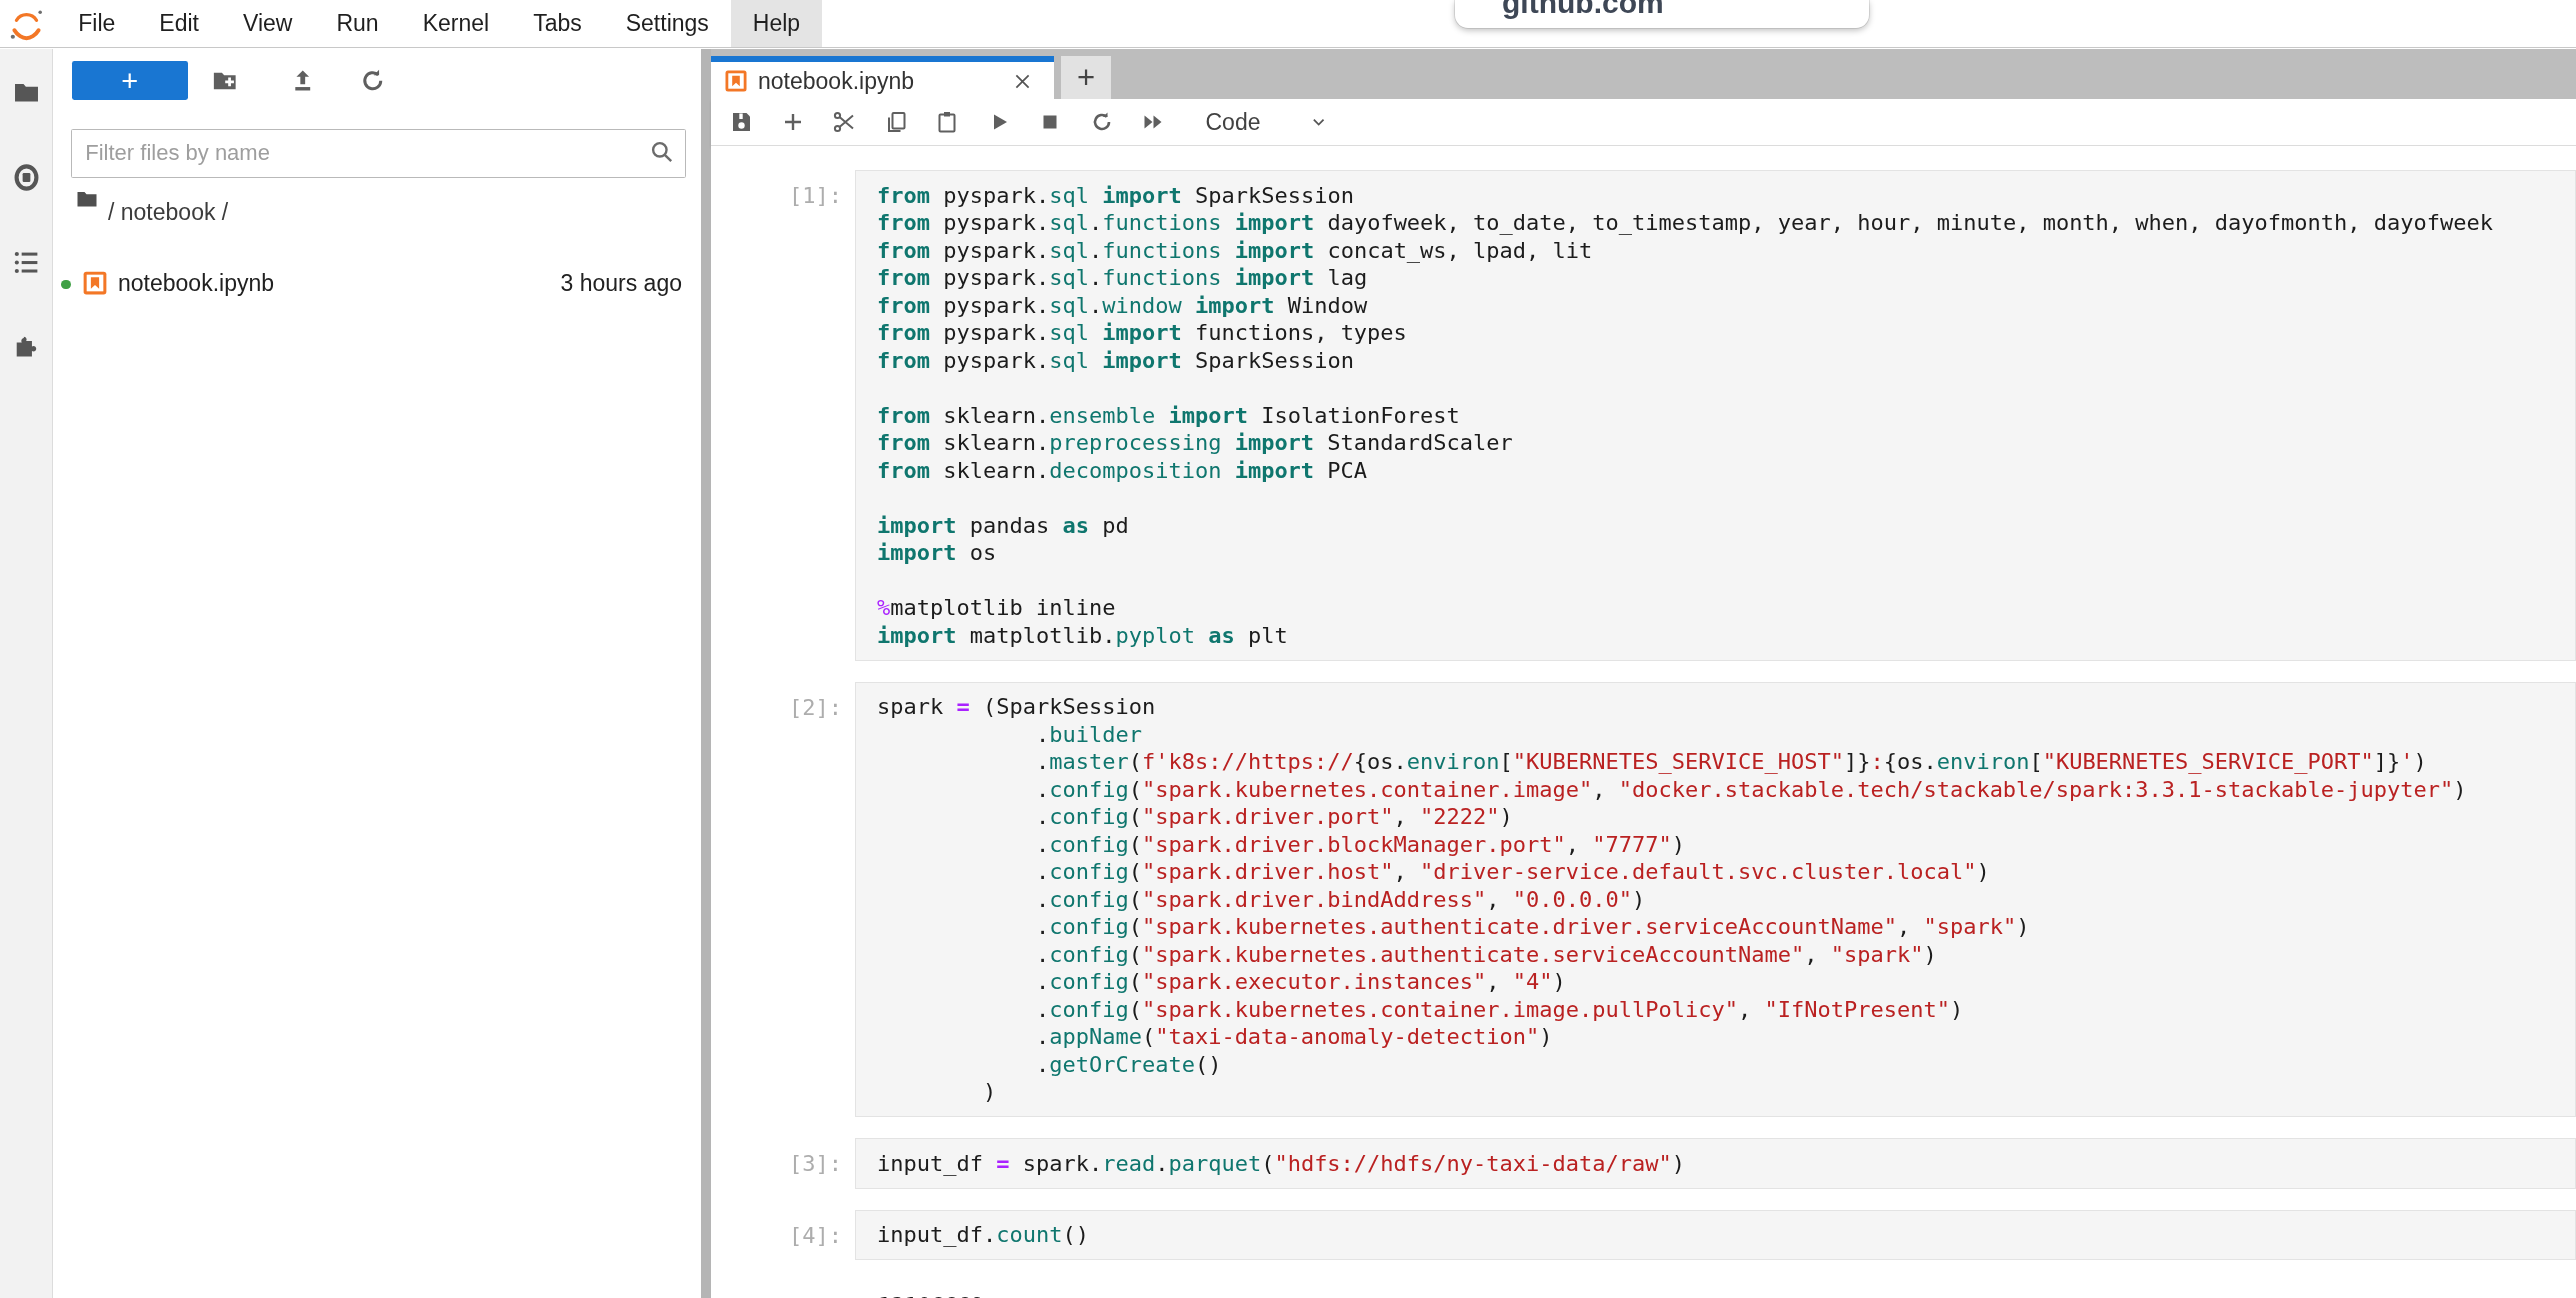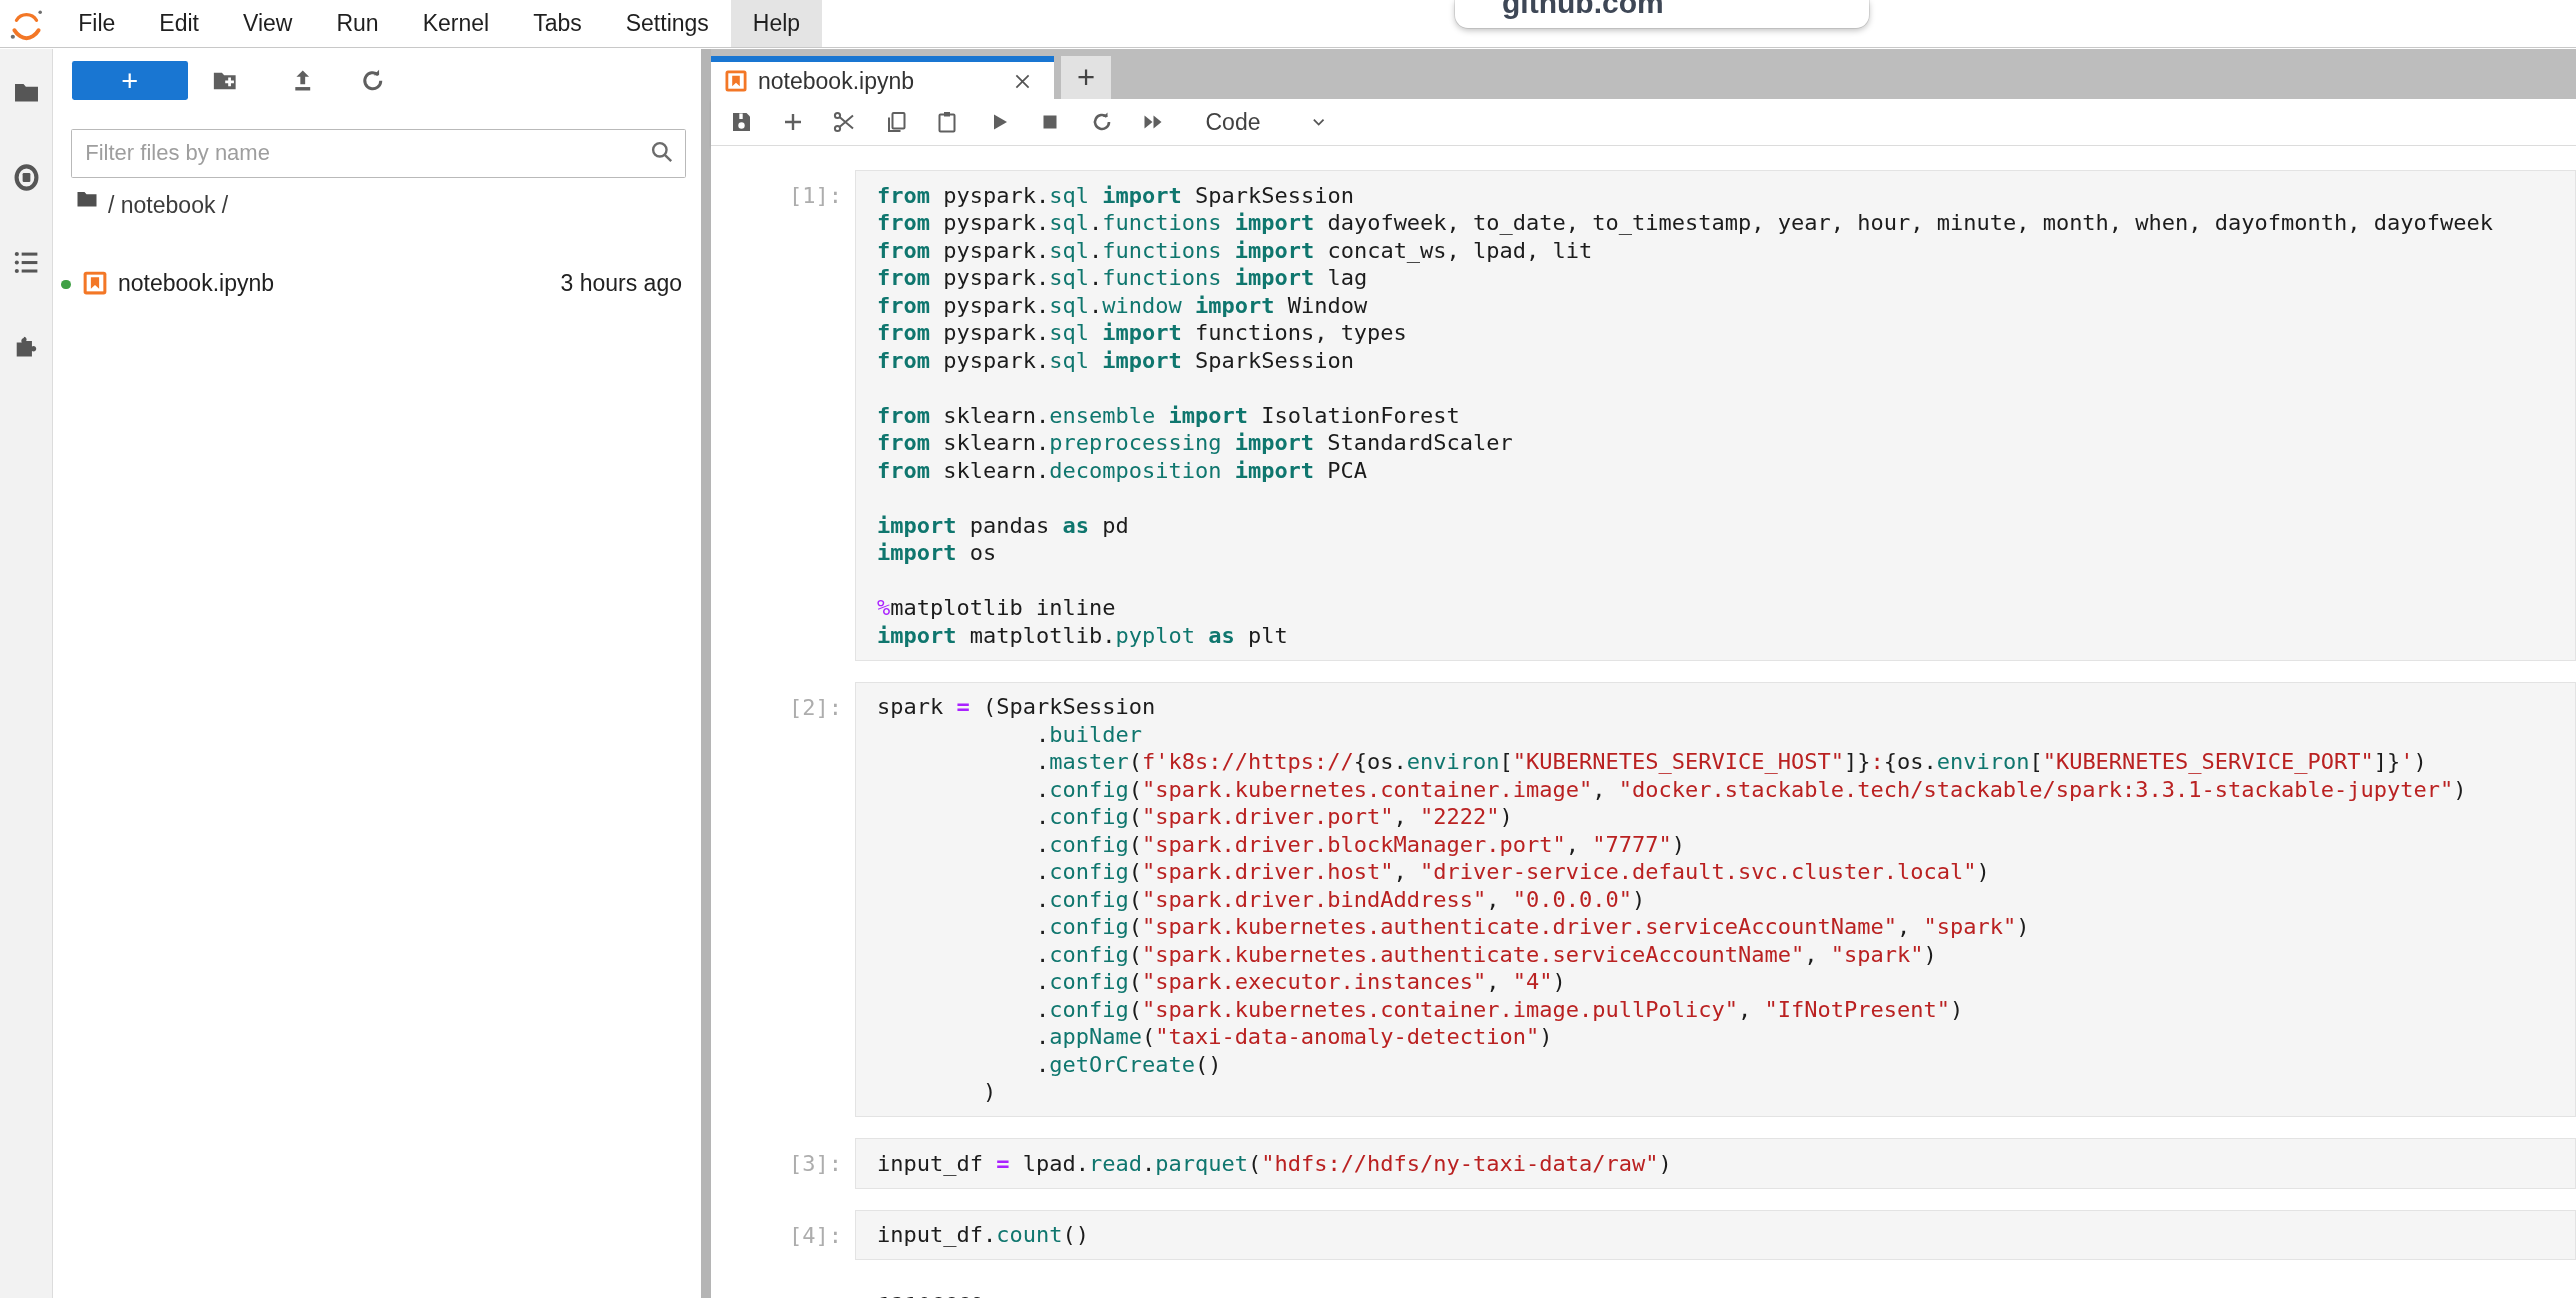--- a/index.html
+++ b/index.html
@@ -35,21 +35,21 @@
   .fb-icon svg{width:27.5px;height:27.5px;}
   .fb-icon.i1{left:158px;} .fb-icon.i2{left:236px;} .fb-icon.i3{left:306px;}
   .filter-wrap{position:absolute;left:18px;top:80px;width:615px;height:49px;border:1.6px solid #b9b9b9;
                border-radius:1.6px;box-sizing:border-box;background:#fff;}
   .filter-wrap input{position:absolute;left:11.3px;top:3.2px;width:550px;height:37px;border:none;outline:none;
                font-size:22px;font-family:"Liberation Sans",sans-serif;color:#333;}
   .filter-wrap input::placeholder{color:#9e9e9e;}
   .filter-search-icon{position:absolute;right:9.7px;top:9px;width:26px;height:26px;color:#6b6b6b;}
   .breadcrumb{position:absolute;left:0;top:136px;height:32px;width:100%;}
   .breadcrumb .bc-folder{position:absolute;left:22px;top:2.4px;width:24px;height:24px;color:#4f4f4f;}
-  .breadcrumb .bc-text{position:absolute;left:55px;top:7px;font-size:23px;color:#3c3c3c;text-align:right;}
+  .breadcrumb .bc-text{position:absolute;left:55px;top:14px;font-size:23px;color:#3c3c3c;text-align:right;}
   .fb-header{position:absolute;left:0;top:180px;width:647px;height:36px;border-top:0.8px solid #e0e0e0;
              border-bottom:0.8px solid #e0e0e0;box-sizing:border-box;}
   .col-name{position:absolute;left:27.5px;top:5.7px;font-size:22px;font-weight:bold;color:#1f1f1f;}
   .sort-asc{position:absolute;left:393px;top:12px;width:0;height:0;border-left:9px solid transparent;
             border-right:9px solid transparent;border-bottom:11.3px solid #555;}
   .col-div{position:absolute;left:429px;top:0;width:0.8px;height:34px;background:#e0e0e0;}
   .col-mod{position:absolute;right:18px;top:5.7px;font-size:22px;color:#1f1f1f;}
   .fb-row{position:absolute;left:0;top:217px;width:647px;height:36px;}
   .run-dot{position:absolute;left:8px;top:13.8px;width:9.7px;height:9.7px;border-radius:50%;background:#3fa045;}
   .fb-row .nb-icon{position:absolute;left:29px;top:4px;width:26px;height:26px;}
@@ -276,21 +276,21 @@
         <div class="cell-row">
           <div class="cell-prompt">[1]:</div>
           <div class="cell-input"><div class="cm-line"><span class="tok-k">from</span><span class="tok-t"> pyspark.</span><span class="tok-p">sql</span><span class="tok-t"> </span><span class="tok-k">import</span><span class="tok-t"> SparkSession</span></div><div class="cm-line"><span class="tok-k">from</span><span class="tok-t"> pyspark.</span><span class="tok-p">sql</span><span class="tok-t">.</span><span class="tok-p">functions</span><span class="tok-t"> </span><span class="tok-k">import</span><span class="tok-t"> dayofweek, to_date, to_timestamp, year, hour, minute, month, when, dayofmonth, dayofweek</span></div><div class="cm-line"><span class="tok-k">from</span><span class="tok-t"> pyspark.</span><span class="tok-p">sql</span><span class="tok-t">.</span><span class="tok-p">functions</span><span class="tok-t"> </span><span class="tok-k">import</span><span class="tok-t"> concat_ws, lpad, lit</span></div><div class="cm-line"><span class="tok-k">from</span><span class="tok-t"> pyspark.</span><span class="tok-p">sql</span><span class="tok-t">.</span><span class="tok-p">functions</span><span class="tok-t"> </span><span class="tok-k">import</span><span class="tok-t"> lag</span></div><div class="cm-line"><span class="tok-k">from</span><span class="tok-t"> pyspark.</span><span class="tok-p">sql</span><span class="tok-t">.</span><span class="tok-p">window</span><span class="tok-t"> </span><span class="tok-k">import</span><span class="tok-t"> Window</span></div><div class="cm-line"><span class="tok-k">from</span><span class="tok-t"> pyspark.</span><span class="tok-p">sql</span><span class="tok-t"> </span><span class="tok-k">import</span><span class="tok-t"> functions, types</span></div><div class="cm-line"><span class="tok-k">from</span><span class="tok-t"> pyspark.</span><span class="tok-p">sql</span><span class="tok-t"> </span><span class="tok-k">import</span><span class="tok-t"> SparkSession</span></div><div class="cm-line">&nbsp;</div><div class="cm-line"><span class="tok-k">from</span><span class="tok-t"> sklearn.</span><span class="tok-p">ensemble</span><span class="tok-t"> </span><span class="tok-k">import</span><span class="tok-t"> IsolationForest</span></div><div class="cm-line"><span class="tok-k">from</span><span class="tok-t"> sklearn.</span><span class="tok-p">preprocessing</span><span class="tok-t"> </span><span class="tok-k">import</span><span class="tok-t"> StandardScaler</span></div><div class="cm-line"><span class="tok-k">from</span><span class="tok-t"> sklearn.</span><span class="tok-p">decomposition</span><span class="tok-t"> </span><span class="tok-k">import</span><span class="tok-t"> PCA</span></div><div class="cm-line">&nbsp;</div><div class="cm-line"><span class="tok-k">import</span><span class="tok-t"> pandas </span><span class="tok-k">as</span><span class="tok-t"> pd</span></div><div class="cm-line"><span class="tok-k">import</span><span class="tok-t"> os</span></div><div class="cm-line">&nbsp;</div><div class="cm-line"><span class="tok-m">%</span><span class="tok-t">matplotlib inline</span></div><div class="cm-line"><span class="tok-k">import</span><span class="tok-t"> matplotlib.</span><span class="tok-p">pyplot</span><span class="tok-t"> </span><span class="tok-k">as</span><span class="tok-t"> plt</span></div></div>
         </div>
         <div class="cell-row">
           <div class="cell-prompt">[2]:</div>
           <div class="cell-input"><div class="cm-line"><span class="tok-t">spark </span><span class="tok-o">=</span><span class="tok-t"> (SparkSession</span></div><div class="cm-line"><span class="tok-t">            .</span><span class="tok-p">builder</span></div><div class="cm-line"><span class="tok-t">            .</span><span class="tok-p">master</span><span class="tok-t">(</span><span class="tok-s">f'k8s://https://</span><span class="tok-t">{os.</span><span class="tok-p">environ</span><span class="tok-t">[</span><span class="tok-s">"KUBERNETES_SERVICE_HOST"</span><span class="tok-t">]}</span><span class="tok-s">:</span><span class="tok-t">{os.</span><span class="tok-p">environ</span><span class="tok-t">[</span><span class="tok-s">"KUBERNETES_SERVICE_PORT"</span><span class="tok-t">]}</span><span class="tok-s">'</span><span class="tok-t">)</span></div><div class="cm-line"><span class="tok-t">            .</span><span class="tok-p">config</span><span class="tok-t">(</span><span class="tok-s">"spark.kubernetes.container.image"</span><span class="tok-t">, </span><span class="tok-s">"docker.stackable.tech/stackable/spark:3.3.1-stackable-jupyter"</span><span class="tok-t">)</span></div><div class="cm-line"><span class="tok-t">            .</span><span class="tok-p">config</span><span class="tok-t">(</span><span class="tok-s">"spark.driver.port"</span><span class="tok-t">, </span><span class="tok-s">"2222"</span><span class="tok-t">)</span></div><div class="cm-line"><span class="tok-t">            .</span><span class="tok-p">config</span><span class="tok-t">(</span><span class="tok-s">"spark.driver.blockManager.port"</span><span class="tok-t">, </span><span class="tok-s">"7777"</span><span class="tok-t">)</span></div><div class="cm-line"><span class="tok-t">            .</span><span class="tok-p">config</span><span class="tok-t">(</span><span class="tok-s">"spark.driver.host"</span><span class="tok-t">, </span><span class="tok-s">"driver-service.default.svc.cluster.local"</span><span class="tok-t">)</span></div><div class="cm-line"><span class="tok-t">            .</span><span class="tok-p">config</span><span class="tok-t">(</span><span class="tok-s">"spark.driver.bindAddress"</span><span class="tok-t">, </span><span class="tok-s">"0.0.0.0"</span><span class="tok-t">)</span></div><div class="cm-line"><span class="tok-t">            .</span><span class="tok-p">config</span><span class="tok-t">(</span><span class="tok-s">"spark.kubernetes.authenticate.driver.serviceAccountName"</span><span class="tok-t">, </span><span class="tok-s">"spark"</span><span class="tok-t">)</span></div><div class="cm-line"><span class="tok-t">            .</span><span class="tok-p">config</span><span class="tok-t">(</span><span class="tok-s">"spark.kubernetes.authenticate.serviceAccountName"</span><span class="tok-t">, </span><span class="tok-s">"spark"</span><span class="tok-t">)</span></div><div class="cm-line"><span class="tok-t">            .</span><span class="tok-p">config</span><span class="tok-t">(</span><span class="tok-s">"spark.executor.instances"</span><span class="tok-t">, </span><span class="tok-s">"4"</span><span class="tok-t">)</span></div><div class="cm-line"><span class="tok-t">            .</span><span class="tok-p">config</span><span class="tok-t">(</span><span class="tok-s">"spark.kubernetes.container.image.pullPolicy"</span><span class="tok-t">, </span><span class="tok-s">"IfNotPresent"</span><span class="tok-t">)</span></div><div class="cm-line"><span class="tok-t">            .</span><span class="tok-p">appName</span><span class="tok-t">(</span><span class="tok-s">"taxi-data-anomaly-detection"</span><span class="tok-t">)</span></div><div class="cm-line"><span class="tok-t">            .</span><span class="tok-p">getOrCreate</span><span class="tok-t">()</span></div><div class="cm-line"><span class="tok-t">        )</span></div></div>
         </div>
         <div class="cell-row">
           <div class="cell-prompt">[3]:</div>
-          <div class="cell-input"><div class="cm-line"><span class="tok-t">input_df </span><span class="tok-o">=</span><span class="tok-t"> lpad.</span><span class="tok-p">read</span><span class="tok-t">.</span><span class="tok-p">parquet</span><span class="tok-t">(</span><span class="tok-s">"hdfs://hdfs/ny-taxi-data/raw"</span><span class="tok-t">)</span></div></div>
+          <div class="cell-input"><div class="cm-line"><span class="tok-t">input_df </span><span class="tok-o">=</span><span class="tok-t"> spark.</span><span class="tok-p">read</span><span class="tok-t">.</span><span class="tok-p">parquet</span><span class="tok-t">(</span><span class="tok-s">"hdfs://hdfs/ny-taxi-data/raw"</span><span class="tok-t">)</span></div></div>
         </div>
         <div class="cell-row">
           <div class="cell-prompt">[4]:</div>
           <div class="cell-input"><div class="cm-line"><span class="tok-t">input_df.</span><span class="tok-p">count</span><span class="tok-t">()</span></div></div>
         </div>
         <div class="out-row">
           <div class="cell-prompt">[4]:</div>
           <div class="out-value">12106669</div>
         </div>
       </div>

